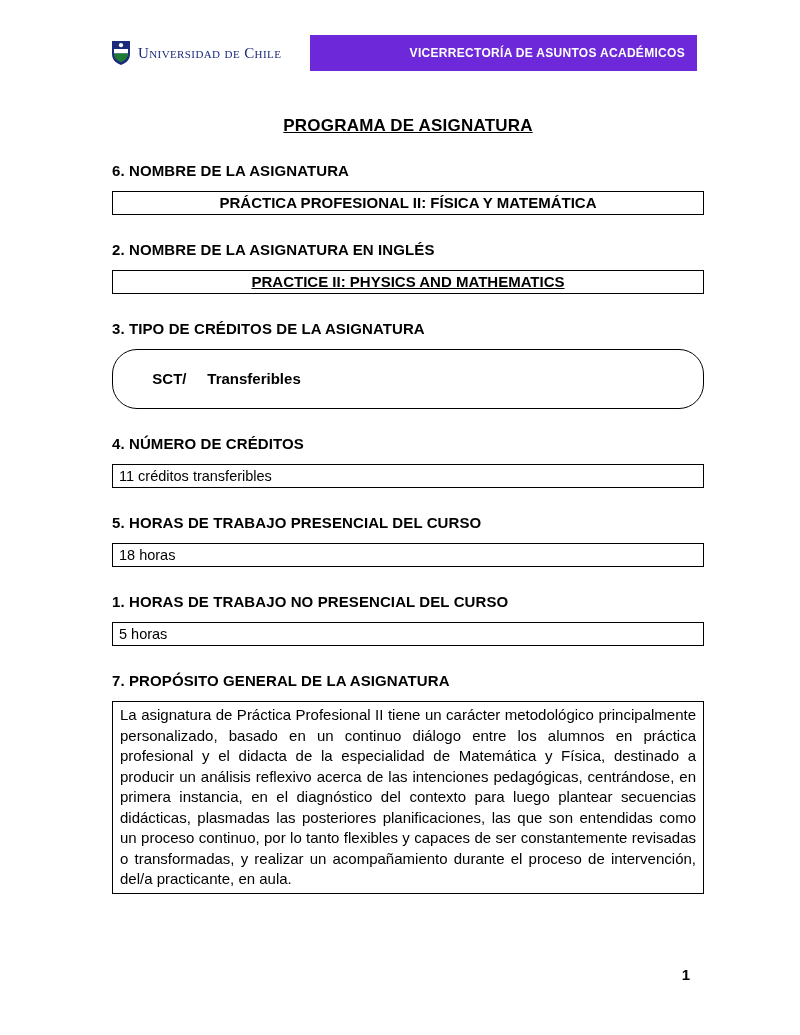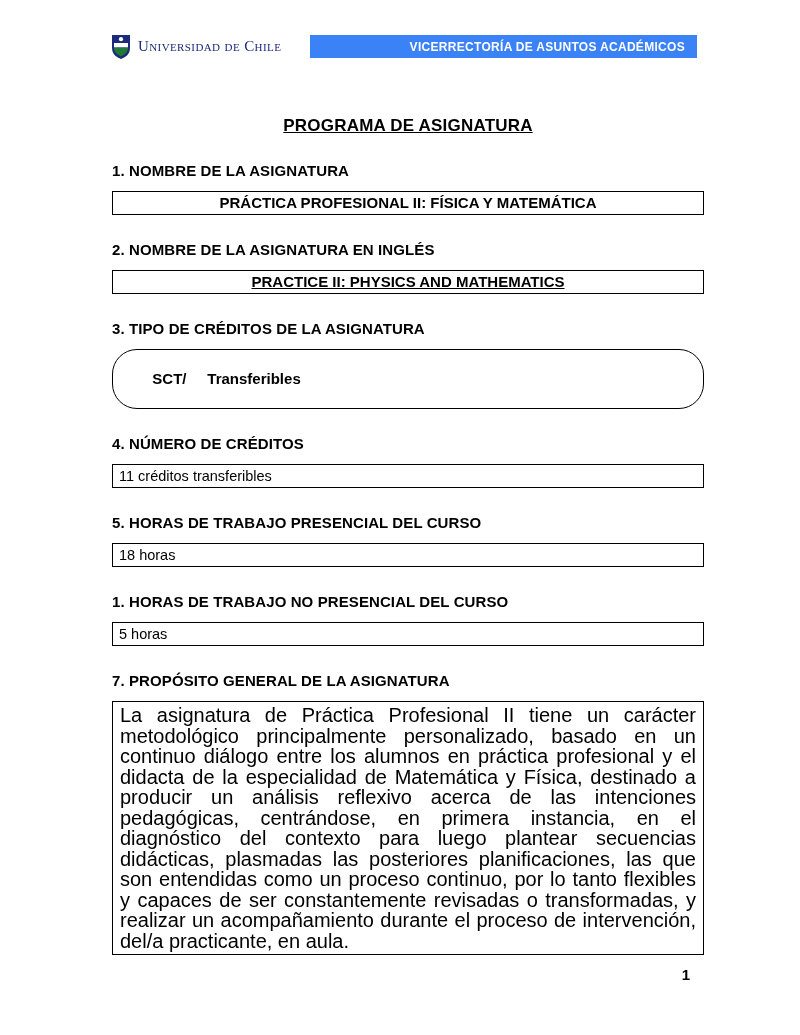--- a/index.html
+++ b/index.html
@@ -13,22 +13,22 @@
     color: #000;
     overflow: hidden;
   }
 
   
   .header-bar {
     position: absolute;
     left: 103px;
     top: 35px;
     width: 594px;
-    height: 23px;
-    background: #3b82f6;
+    height: 36px;
+    background: #6d28d9;
     display: flex;
     align-items: center;
     justify-content: space-between;
   }
   .logo-block {
     background: #ffffff;
     height: 100%;
     width: 207px;
     box-sizing: border-box;
     display: flex;
@@ -83,21 +83,21 @@
     font-size: 14.5px;
     min-height: 23px;
     line-height: 18px;
   }
   .value-box.center { text-align: center; }
   .value-box.bold   { font-weight: bold; font-size: 15px; }
   .value-box.underline span { text-decoration: underline; margin-top: 13px; }
   .value-box.pre    { white-space: pre-wrap; border-radius: 25px; }
   .value-box.justify {
     text-align: justify;
-    font-size: 20px;
+    font-size: 15px;
     line-height: 20.5px;
     padding: 3px 7px;
   }
 
   .page-number {
     position: absolute;
     right: 110px;
     bottom: 52px;
     font-size: 15px;
     font-weight: bold;
@@ -121,21 +121,21 @@
       <span class="univ-name">Universidad de Chile</span>
     </div>
     <span class="office">VICERRECTORÍA DE ASUNTOS ACADÉMICOS</span>
   </div>
 
   <div class="content">
 
     <div class="doc-title">PROGRAMA DE ASIGNATURA</div>
 
     <div>
-      <div class="section-heading">1. NOMBRE DE LA ASIGNATURA</div>
+      <div class="section-heading">6. NOMBRE DE LA ASIGNATURA</div>
       <div class="value-box center bold">
         <span>PRÁCTICA PROFESIONAL II: FÍSICA Y MATEMÁTICA</span>
       </div>
     </div>
 
     <div>
       <div class="section-heading">2. NOMBRE DE LA ASIGNATURA EN INGLÉS</div>
       <div class="value-box center bold underline">
         <span>PRACTICE II: PHYSICS AND MATHEMATICS</span>
       </div>

